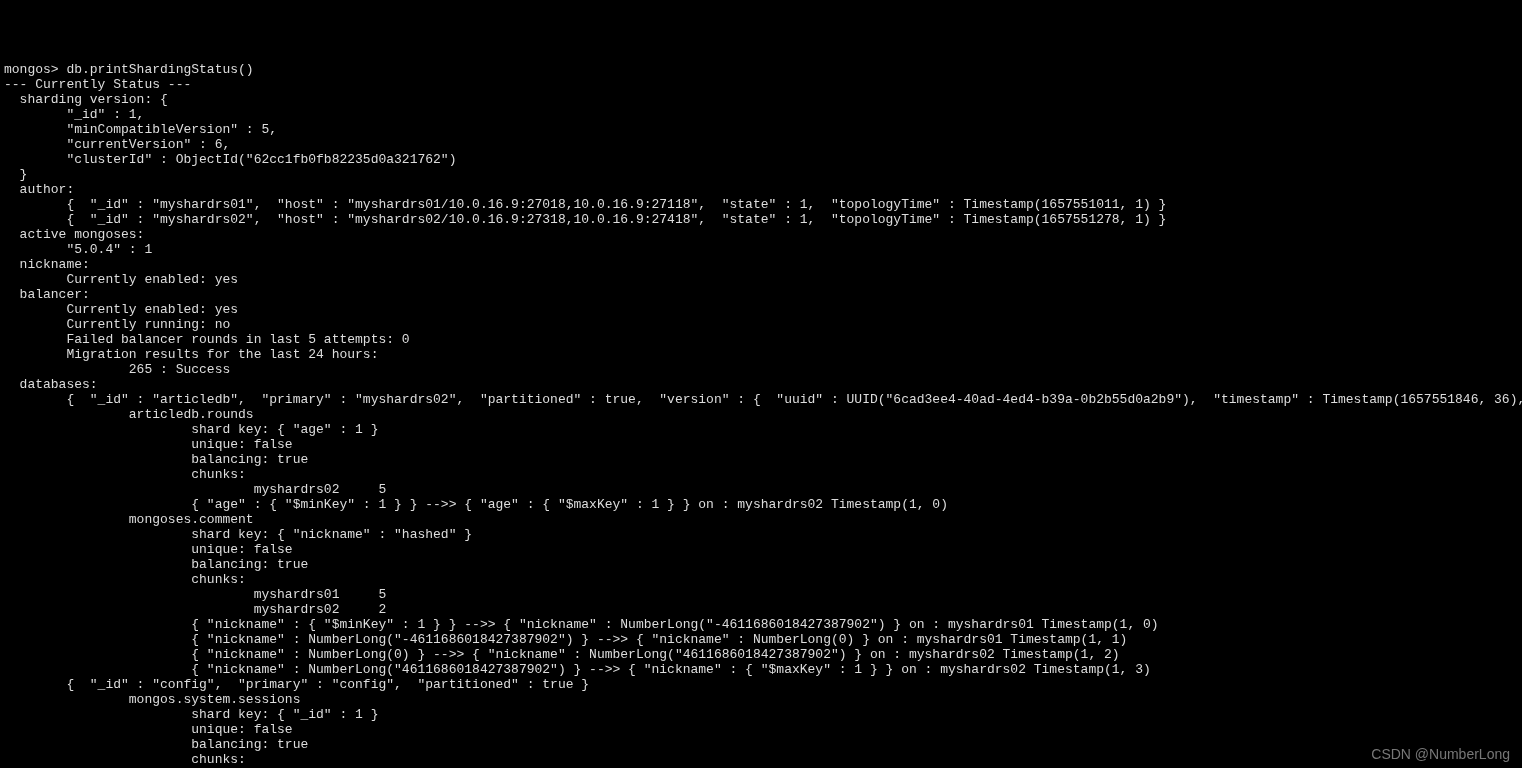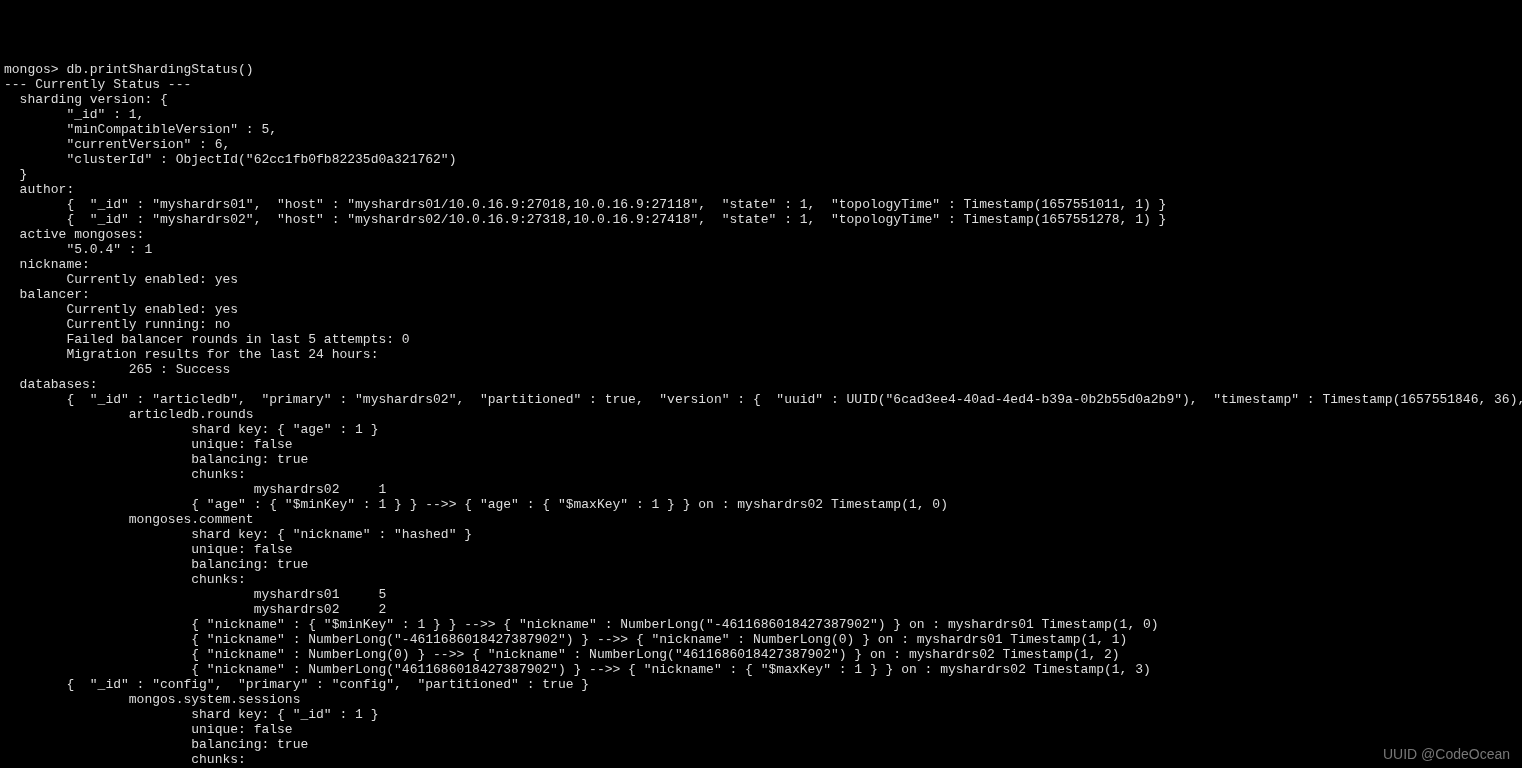--- a/index.html
+++ b/index.html
@@ -48,21 +48,21 @@
 <span>        Failed balancer rounds in last 5 attempts: 0</span>
 <span>        Migration results for the last 24 hours:</span>
 <span>                265 : Success</span>
 <span>  databases:</span>
 <span>        {  "_id" : "articledb",  "primary" : "myshardrs02",  "partitioned" : true,  "version" : {  "uuid" : UUID("6cad3ee4-40ad-4ed4-b39a-0b2b55d0a2b9"),  "timestamp" : Timestamp(1657551846, 36),  "lastMod" : 1 } }</span>
 <span>                articledb.rounds</span>
 <span>                        shard key: { "age" : 1 }</span>
 <span>                        unique: false</span>
 <span>                        balancing: true</span>
 <span>                        chunks:</span>
-<span>                                myshardrs02     1</span>
+<span>                                myshardrs02     5</span>
 <span>                        { "age" : { "$minKey" : 1 } } --&gt;&gt; { "age" : { "$maxKey" : 1 } } on : myshardrs02 Timestamp(1, 0)</span>
 <span>                mongoses.comment</span>
 <span>                        shard key: { "nickname" : "hashed" }</span>
 <span>                        unique: false</span>
 <span>                        balancing: true</span>
 <span>                        chunks:</span>
 <span>                                myshardrs01     5</span>
 <span>                                myshardrs02     2</span>
 <span>                        { "nickname" : { "$minKey" : 1 } } --&gt;&gt; { "nickname" : NumberLong("-4611686018427387902") } on : myshardrs01 Timestamp(1, 0)</span>
 <span>                        { "nickname" : NumberLong("-4611686018427387902") } --&gt;&gt; { "nickname" : NumberLong(0) } on : myshardrs01 Timestamp(1, 1)</span>
@@ -72,16 +72,16 @@
 <span>                mongos.system.sessions</span>
 <span>                        shard key: { "_id" : 1 }</span>
 <span>                        unique: false</span>
 <span>                        balancing: true</span>
 <span>                        chunks:</span>
 <span>                                myshardrs01     512</span>
 
 
 </div>
 
-<div class="watermark">UUID @CodeOcean</div>
+<div class="watermark">CSDN @NumberLong</div>
 
 
 
 
 </body></html>

